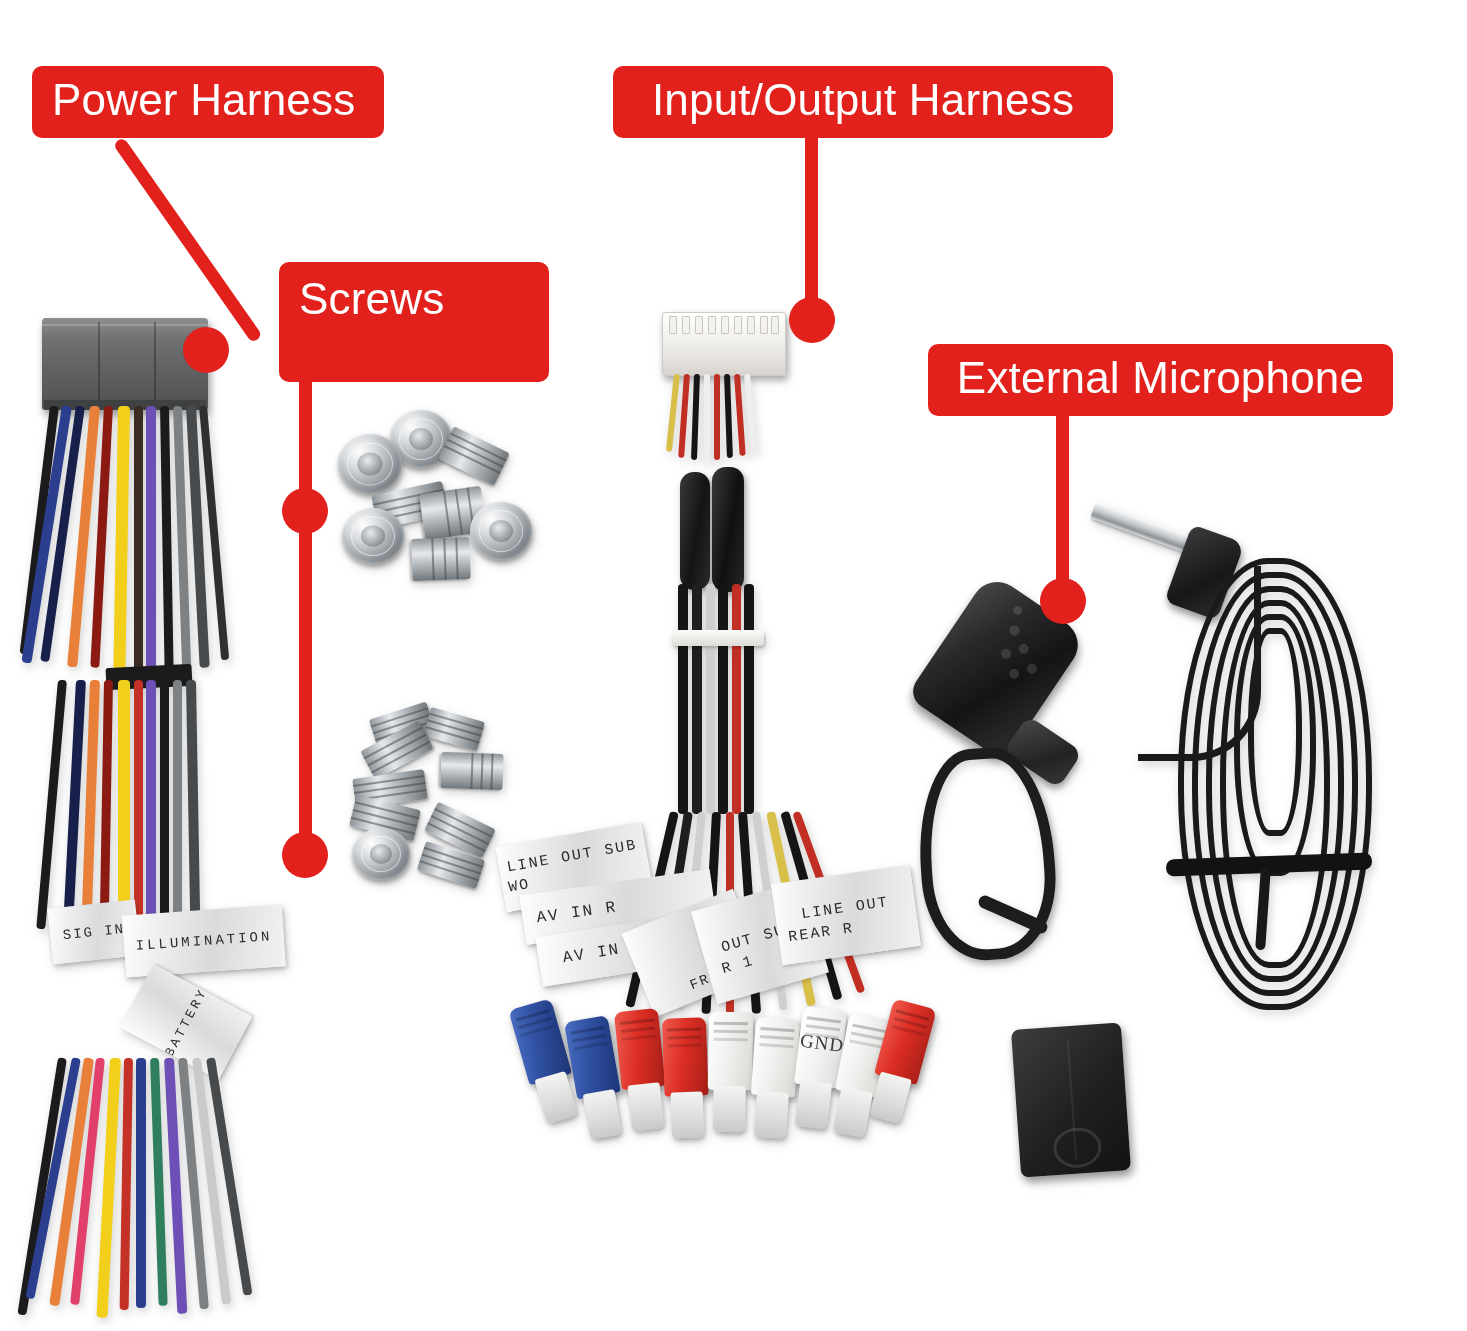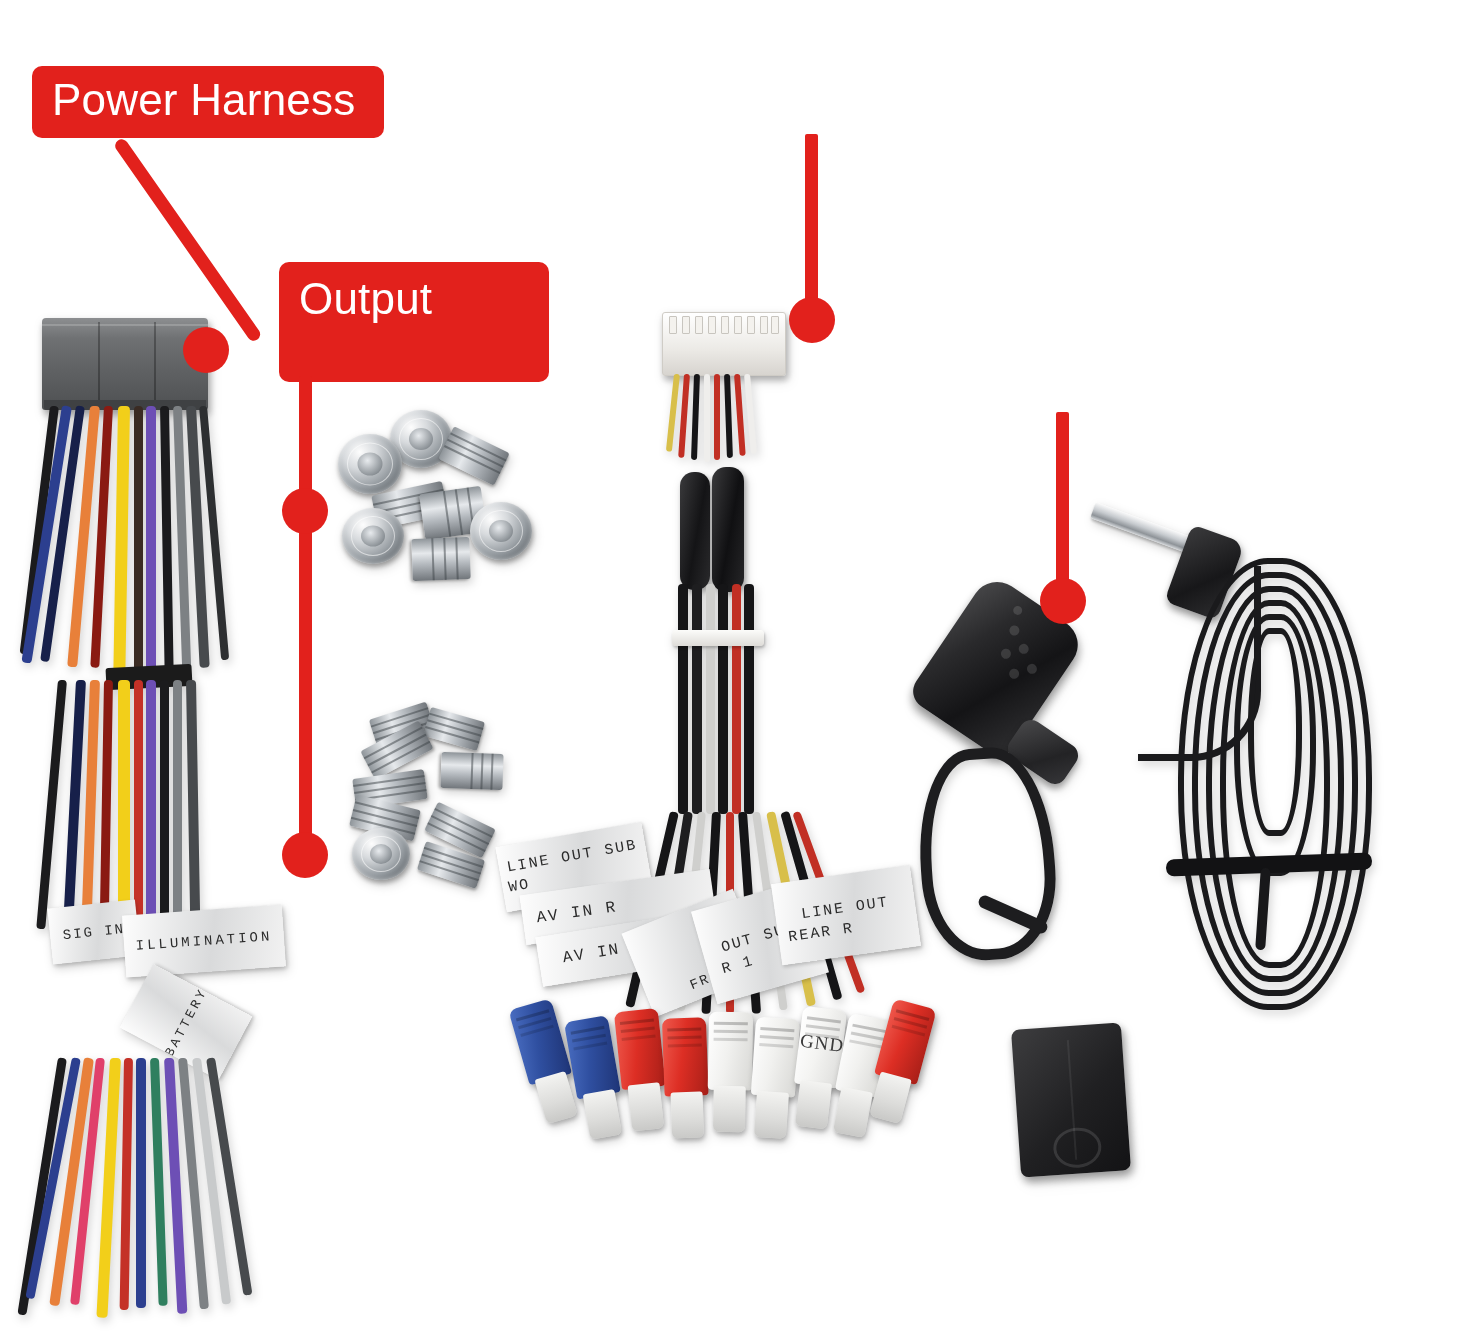--- a/index.html
+++ b/index.html
@@ -390,25 +390,31 @@
     </div>
   </div>
 
   <div class="callout" style="left:32px;top:66px;width:352px;height:72px;">
     <span>Power Harness</span>
   </div>
   <div class="leader diag" style="left:118px;top:134px;width:243px;transform:rotate(55deg);"></div>
   <div class="dot" style="left:183px;top:327px;"></div>
 
   <div class="callout two-line" style="left:279px;top:262px;width:270px;height:120px;flex-direction:column;">
-    <span>Output</span>
+    <span>Screws</span>
   </div>
   <div class="leader v" style="left:299px;top:376px;height:484px;"></div>
   <div class="dot" style="left:282px;top:488px;"></div>
   <div class="dot" style="left:282px;top:832px;"></div>
 
+  <div class="callout" style="left:613px;top:66px;width:500px;height:72px;justify-content:center;padding:6px 18px 10px 18px;">
+    <span>Input/Output Harness</span>
+  </div>
   <div class="leader v" style="left:805px;top:134px;height:190px;"></div>
   <div class="dot" style="left:789px;top:297px;"></div>
 
+  <div class="callout" style="left:928px;top:344px;width:465px;height:72px;justify-content:center;padding:6px 18px 10px 18px;">
+    <span>External Microphone</span>
+  </div>
   <div class="leader v" style="left:1056px;top:412px;height:190px;"></div>
   <div class="dot" style="left:1040px;top:578px;"></div>
 
 </div>
 
 </body></html>

